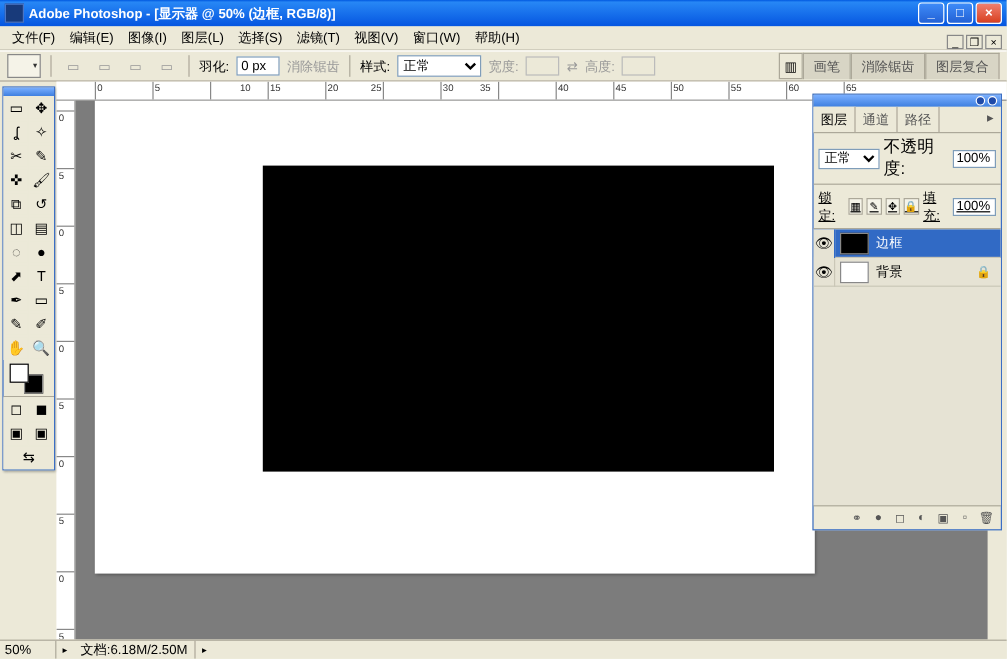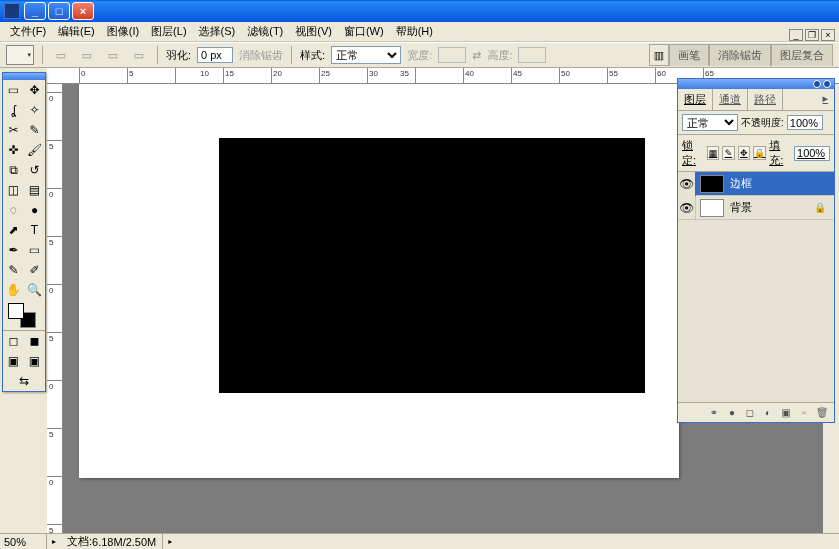--- a/index.html
+++ b/index.html
@@ -54,21 +54,21 @@
 .toolbox .swatch { height: 30px; position: relative; }
 .toolbox .fg { position: absolute; left: 5px; top: 3px; width: 16px; height: 16px; background: #fff; border: 1px solid #000; z-index: 2; }
 .toolbox .bg { position: absolute; left: 17px; top: 12px; width: 16px; height: 16px; background: #000; border: 1px solid #888; }
 .toolbox .bottom { border-top: 1px solid #aca899; }
 
 
 .layerspanel { position: absolute; right: 4px; top: 78px; width: 158px; background: #ece9d8; border: 1px solid #3b6ec5; z-index: 10; }
 .layerspanel .grip { height: 10px; background: linear-gradient(#7bb0ff,#3e7fe0); display: flex; justify-content: flex-end; align-items: center; padding-right: 3px; }
 .layerspanel .grip .dot { width: 8px; height: 8px; border-radius: 50%; background: #1e4aa8; margin-left: 2px; border: 1px solid #fff; }
 .layerspanel .tabs { display: flex; border-bottom: 1px solid #aca899; background: #ece9d8; }
-.layerspanel .tab { padding: 3px 6px; border-right: 1px solid #aca899; color: #555; cursor: default; text-decoration: underline; }
+.layerspanel .tab { padding: 3px 6px; border-right: 1px solid #aca899; color: #555; cursor: default; }
 .layerspanel .tab.active { background: #ece9d8; font-weight: normal; color: #000; }
 .layerspanel .opts { padding: 3px 4px; display: flex; align-items: center; gap: 3px; border-bottom: 1px solid #aca899; }
 .layerspanel select { border: 1px solid #7f9db9; height: 17px; background: #fff; }
 .layerspanel .pct { width: 36px; height: 15px; border: 1px solid #7f9db9; background: #fff; padding: 0 2px; display: flex; align-items: center; justify-content: space-between; font-size: 10px; gap: 40px; }
 .layerspanel .lockrow { padding: 3px 4px; display: flex; align-items: center; gap: 3px; border-bottom: 1px solid #aca899; font-size: 10px; text-decoration: underline; }
 .layerspanel .lockrow .lockicon { width: 14px; height: 14px; border: 1px solid #aca899; background: #f5f3e8; display: inline-flex; align-items: center; justify-content: center; font-size: 9px; }
 .layerlist { height: 230px; background: #e6e3d4; overflow: auto; }
 .layer { display: flex; align-items: center; height: 24px; border-bottom: 1px solid #cac7b7; }
 .layer .eye { width: 18px; height: 24px; border-right: 1px solid #cac7b7; display: flex; align-items: center; justify-content: center; font-size: 12px; }
 .layer .thumb { width: 24px; height: 18px; border: 1px solid #888; margin: 0 4px; background: #fff; }
@@ -86,20 +86,21 @@
 .statusbar .doc { padding: 0 6px; border-right: 1px solid #aca899; height: 100%; display: flex; align-items: center; }
 .statusbar .arrow { width: 14px; display: flex; align-items: center; justify-content: center; font-size: 8px; }
 
 .tri { font-size: 7px; color: #333; }
 </style>
 </head>
 <body>
 
 <div class="titlebar">
   <div class="icon"></div>
+  <div class="title">Adobe Photoshop - [显示器 @ 50% (边框, RGB/8)]</div>
   <div class="winbtns">
     <div class="winbtn">_</div>
     <div class="winbtn">□</div>
     <div class="winbtn close">×</div>
   </div>
 </div>
 
 <div class="menubar">
   <div class="item">文件(F)</div>
   <div class="item">编辑(E)</div>
@@ -151,21 +152,21 @@
     <div class="lbl" style="left: 34px;">0</div>
     <div class="tick" style="left: 80px;"></div>
     <div class="lbl" style="left: 82px;">5</div>
     <div class="tick" style="left: 128px;"></div>
     <div class="lbl" style="left: 130px; padding-left: 23px;">10</div>
     <div class="tick" style="left: 176px;"></div>
     <div class="lbl" style="left: 178px;">15</div>
     <div class="tick" style="left: 224px;"></div>
     <div class="lbl" style="left: 226px;">20</div>
     <div class="tick" style="left: 272px;"></div>
-    <div class="lbl" style="left: 274px;">25</div>
+    <div class="lbl" style="left: 262px;">25</div>
     <div class="tick" style="left: 320px;"></div>
     <div class="lbl" style="left: 322px;">30</div>
     <div class="tick" style="left: 368px;"></div>
     <div class="lbl" style="left: 353px; text-align: center;">35</div>
     <div class="tick" style="left: 416px;"></div>
     <div class="lbl" style="left: 418px;">40</div>
     <div class="tick" style="left: 464px;"></div>
     <div class="lbl" style="left: 466px;">45</div>
     <div class="tick" style="left: 512px;"></div>
     <div class="lbl" style="left: 514px;">50</div>
@@ -275,21 +276,21 @@
     <div class="dot"></div>
   </div>
   <div class="tabs">
     <div class="tab active">图层</div>
     <div class="tab">通道</div>
     <div class="tab">路径</div>
     <div class="tab" style="flex:1;border-right:none;text-align:right">▸</div>
   </div>
   <div class="opts">
     <select style="width:56px"><option>正常</option></select>
-    <span style="font-size:10px">不透明度:</span>
+    <span style="font-size:14px">不透明度:</span>
     <div class="pct">
         <span>100%</span>
         <span class="tri">▸</span>
       </div>
   </div>
   <div class="lockrow">
     <span>锁定:</span>
     <span class="lockicon">▦</span>
     <span class="lockicon">✎</span>
     <span class="lockicon">✥</span>

